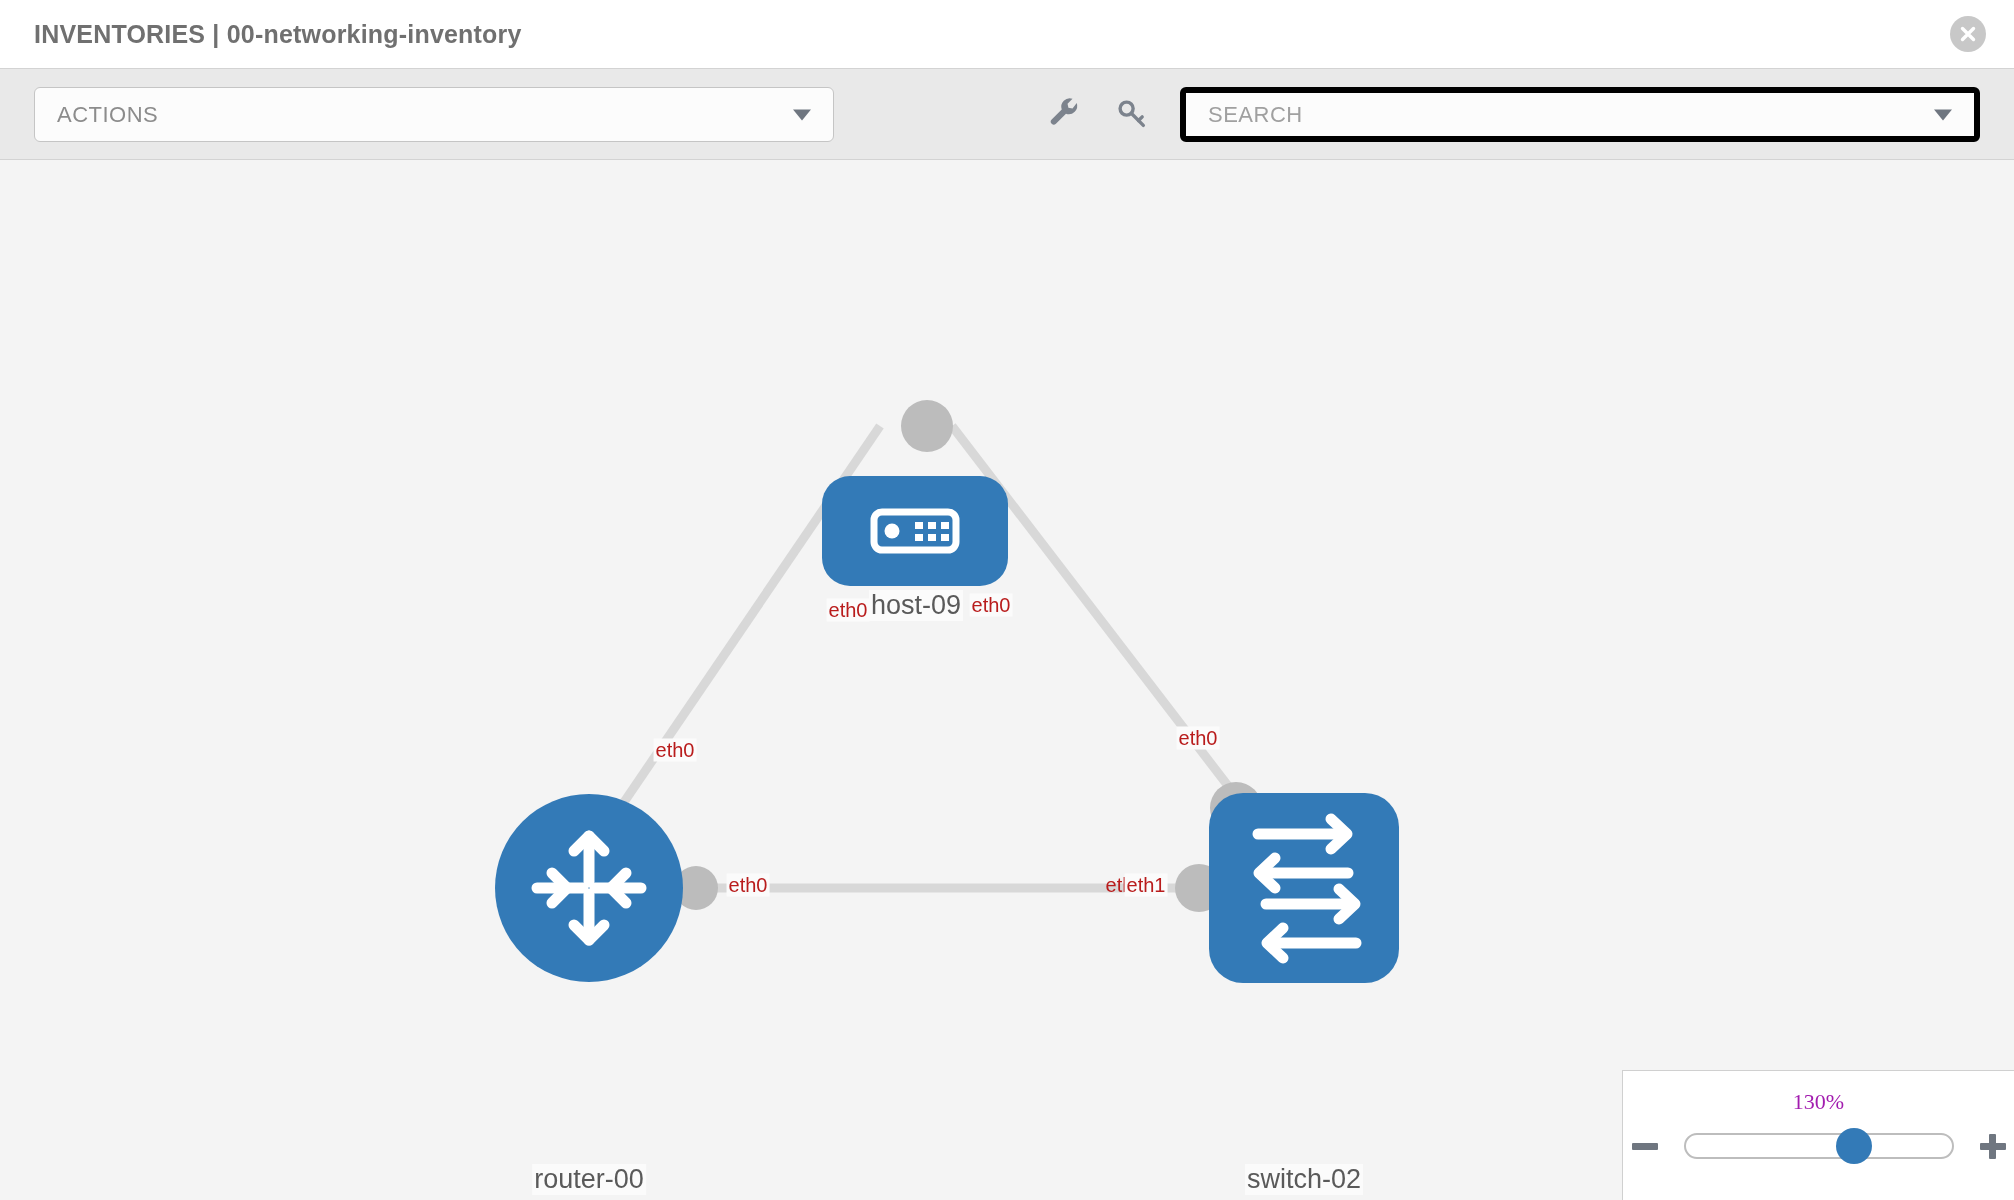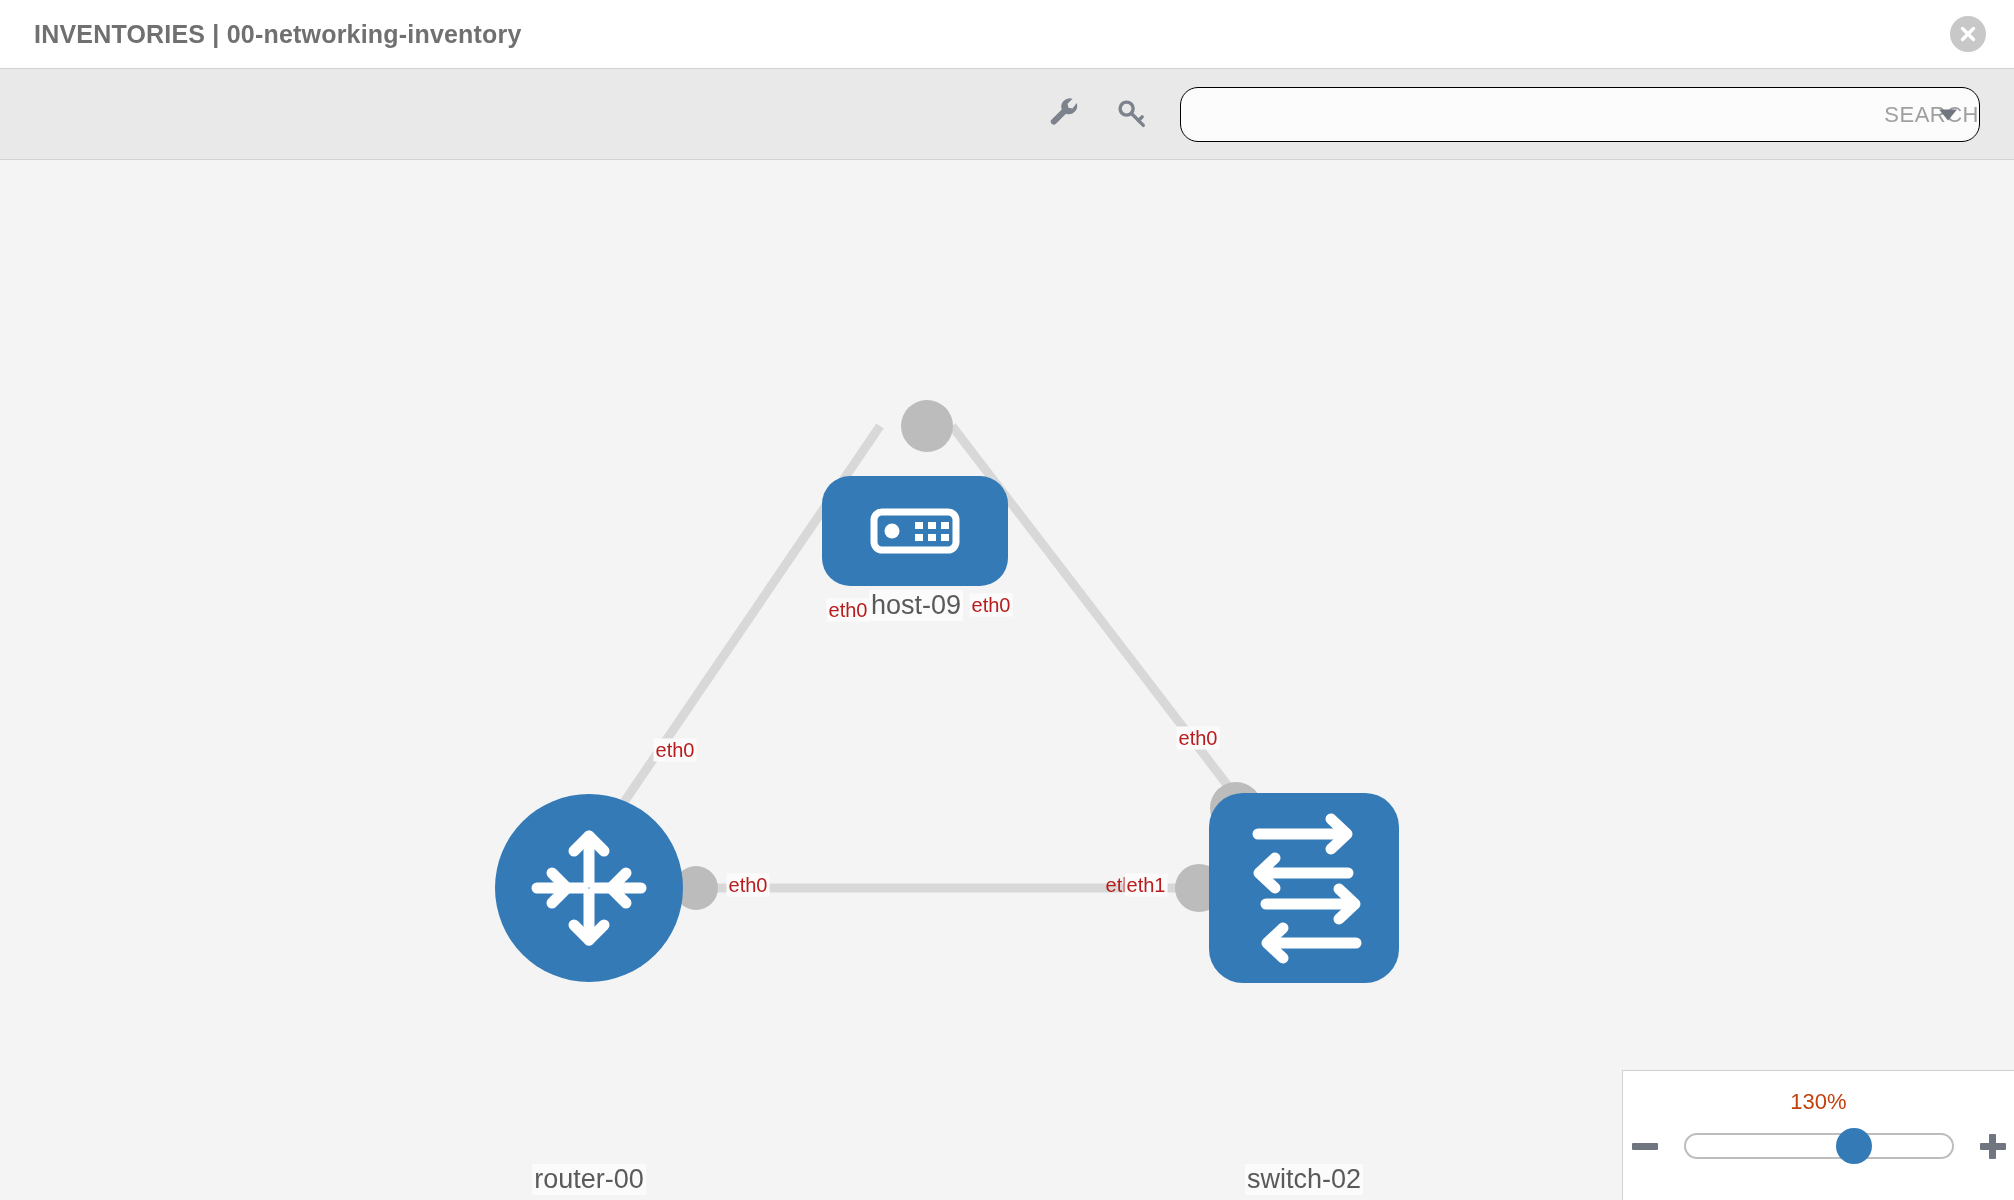--- a/index.html
+++ b/index.html
@@ -73,25 +73,24 @@
     display: flex; align-items: center; justify-content: center;
     cursor: pointer;
   }
   .tool-icon.wrench { left: 1043px; }
   .tool-icon.key    { left: 1110px; }
 
   .search-box {
     position: absolute; left: 1180px; top: 18px;
     width: 800px; height: 55px;
     background: #fcfcfc;
-    border: 1px solid #000000;
-    border-radius: 18px;
+    border: 6px solid #000000;
+    border-radius: 6px;
     display: flex; align-items: center;
     cursor: text;
-    justify-content: flex-end;
   }
   .search-label {
     margin-left: 22px;
     font-size: 22px;
     color: #a0a0a0;
     letter-spacing: 0.5px;
   }
 
   
   .canvas {
@@ -126,21 +125,22 @@
     position: absolute; right: 0; bottom: 0;
     width: 392px; height: 130px;
     background: #ffffff;
     border: 1px solid #d0d0d0;
     border-right: none; border-bottom: none;
   }
   .zoom-value {
     position: absolute; left: 0; right: 0; top: 18px;
     text-align: center;
     font-size: 22px;
-    color: #c2410c;
+    color: #a21caf;
+    font-family: Liberation Serif, serif;
   }
   .zoom-row {
     position: absolute; left: 0; right: 0; top: 58px;
     display: flex; align-items: center; justify-content: center;
     gap: 22px;
   }
   .zoom-minus, .zoom-plus {
     width: 34px; height: 34px;
     position: relative; cursor: pointer; flex: none;
   }
@@ -180,20 +180,24 @@
     <div class="header-title">INVENTORIES | 00-networking-inventory</div>
     <div class="close-btn">
       <svg width="22" height="22" viewBox="0 0 22 22" aria-hidden="true">
         <path d="M5.5 5.5 L16.5 16.5 M16.5 5.5 L5.5 16.5" stroke="#ffffff" stroke-width="3.4" stroke-linecap="round"></path>
       </svg>
     </div>
   </div>
 
   <div class="toolbar">
 
+    <div class="actions-select">
+      <span class="actions-label">ACTIONS</span>
+      <span class="caret"></span>
+    </div>
 
     <div class="tool-icon wrench">
       <svg width="34" height="34" viewBox="0 0 24 24" aria-hidden="true">
         <path d="M20.3 4.2a6 6 0 0 1-7.6 7.6L5.6 18.9a2.1 2.1 0 1 1-3-3l7.1-7.1a6 6 0 0 1 7.6-7.6l-3.5 3.5 0.6 2.9 2.9 0.6z" fill="#7c838d"></path>
       </svg>
     </div>
 
     <div class="tool-icon key">
       <svg width="34" height="34" viewBox="0 0 24 24" aria-hidden="true">
         <g fill="none" stroke="#7c838d" stroke-width="2.4" stroke-linecap="round">

